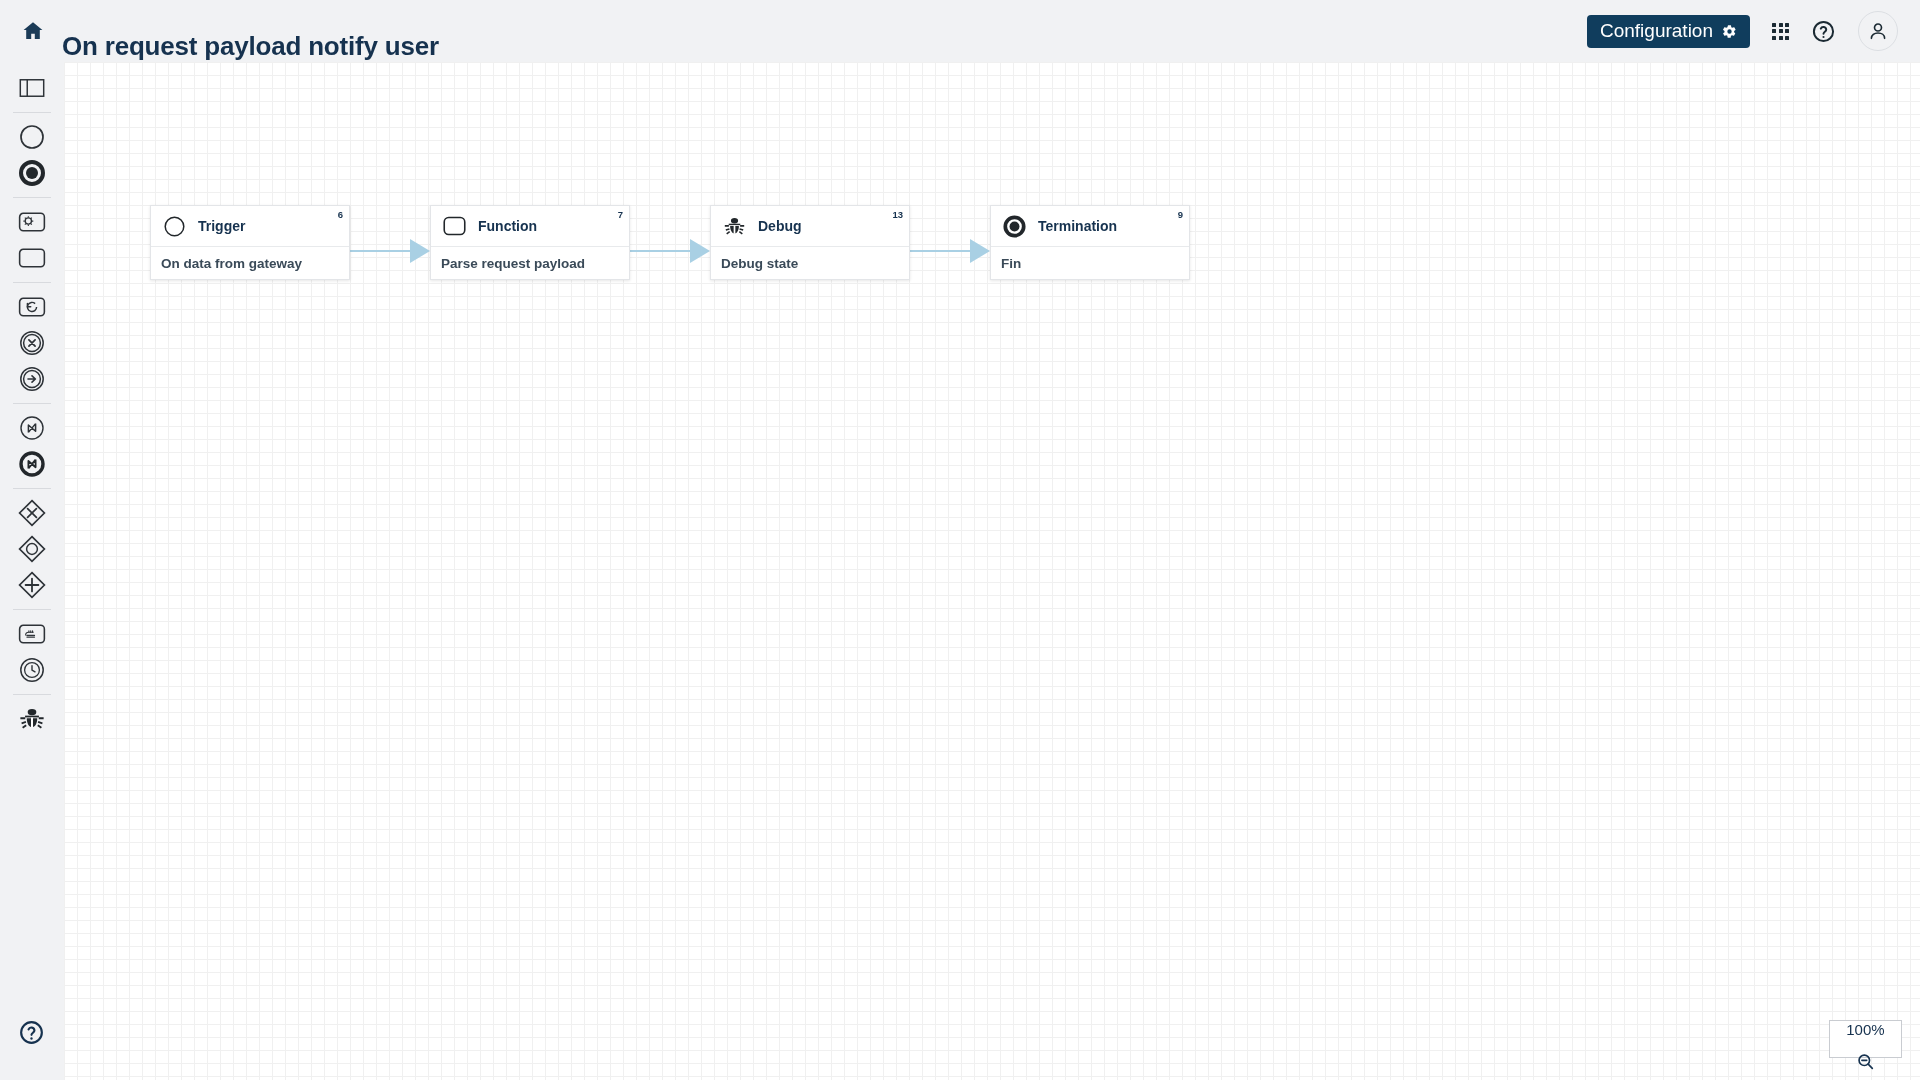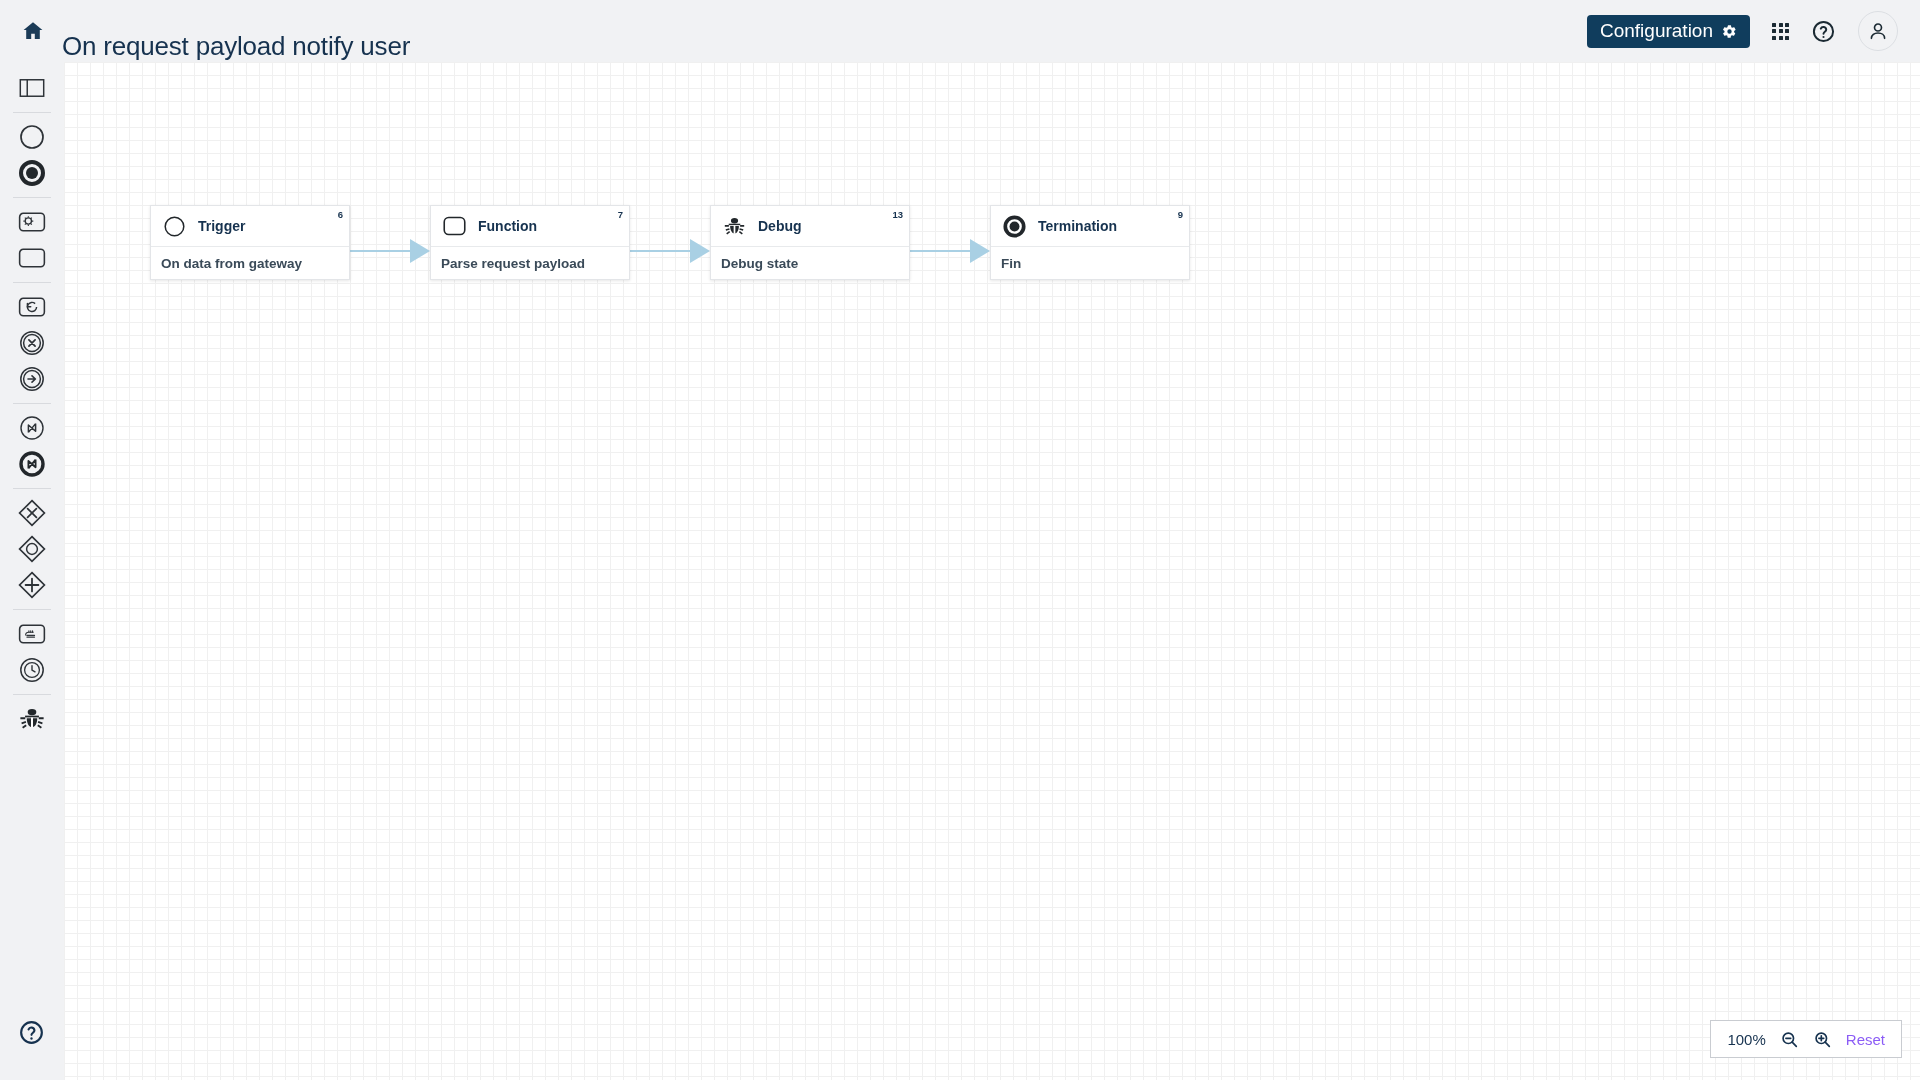--- a/index.html
+++ b/index.html
@@ -18,21 +18,21 @@
     background: #f1f2f4;
     display: flex; align-items: center;
   }
   .home-icon {
     margin-left: 18px; width: 30px; height: 30px;
     display: flex; align-items: center; justify-content: center;
     cursor: pointer;
   }
   .page-title {
     margin-left: 14px;
-    font-size: 26px; font-weight: normal;
+    font-size: 26px; font-weight: bold;
     color: #16324f; letter-spacing: -0.2px;
     white-space: nowrap;
     margin-top: 31px;
   }
   .header-right {
     margin-left: auto; margin-right: 22px;
     display: flex; align-items: center; gap: 22px;
   }
   .config-btn {
     background: #103d5d; color: #ffffff;
@@ -146,20 +146,21 @@
   }
 
   
   .zoom-panel {
     position: absolute; right: 18px; bottom: 22px;
     height: 38px;
     background: #ffffff;
     border: 1px solid #c9ccd1;
     display: flex; align-items: center; gap: 14px;
     padding: 0 16px;
+    flex-direction: column;
   }
   .zoom-level { font-size: 15px; color: #16324f; }
   .zoom-btn { display: flex; align-items: center; cursor: pointer; }
   .zoom-reset { font-size: 15px; color: #8b5cf6; cursor: pointer; }
 </style>
 </head>
 <body>
 
 <div class="header">
   <div class="home-icon">

